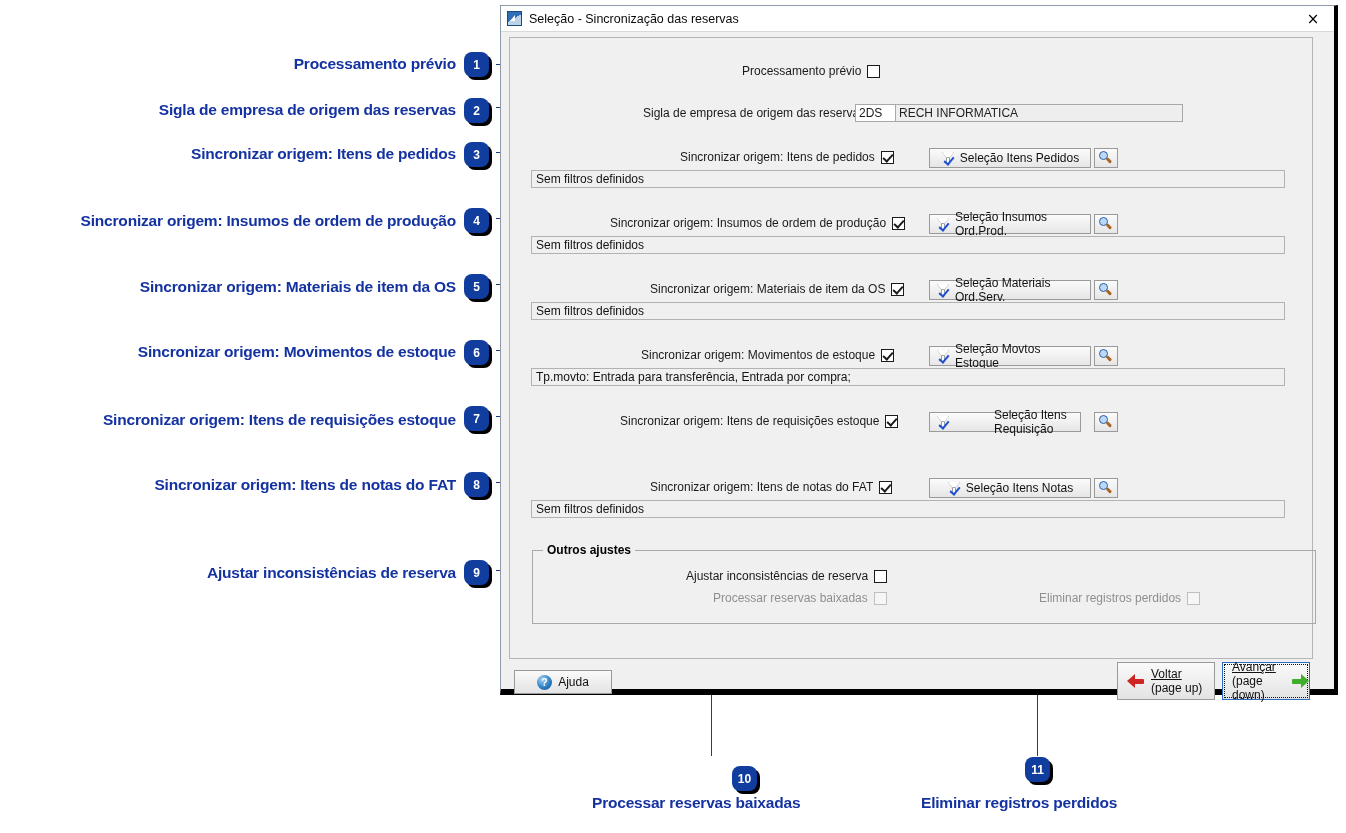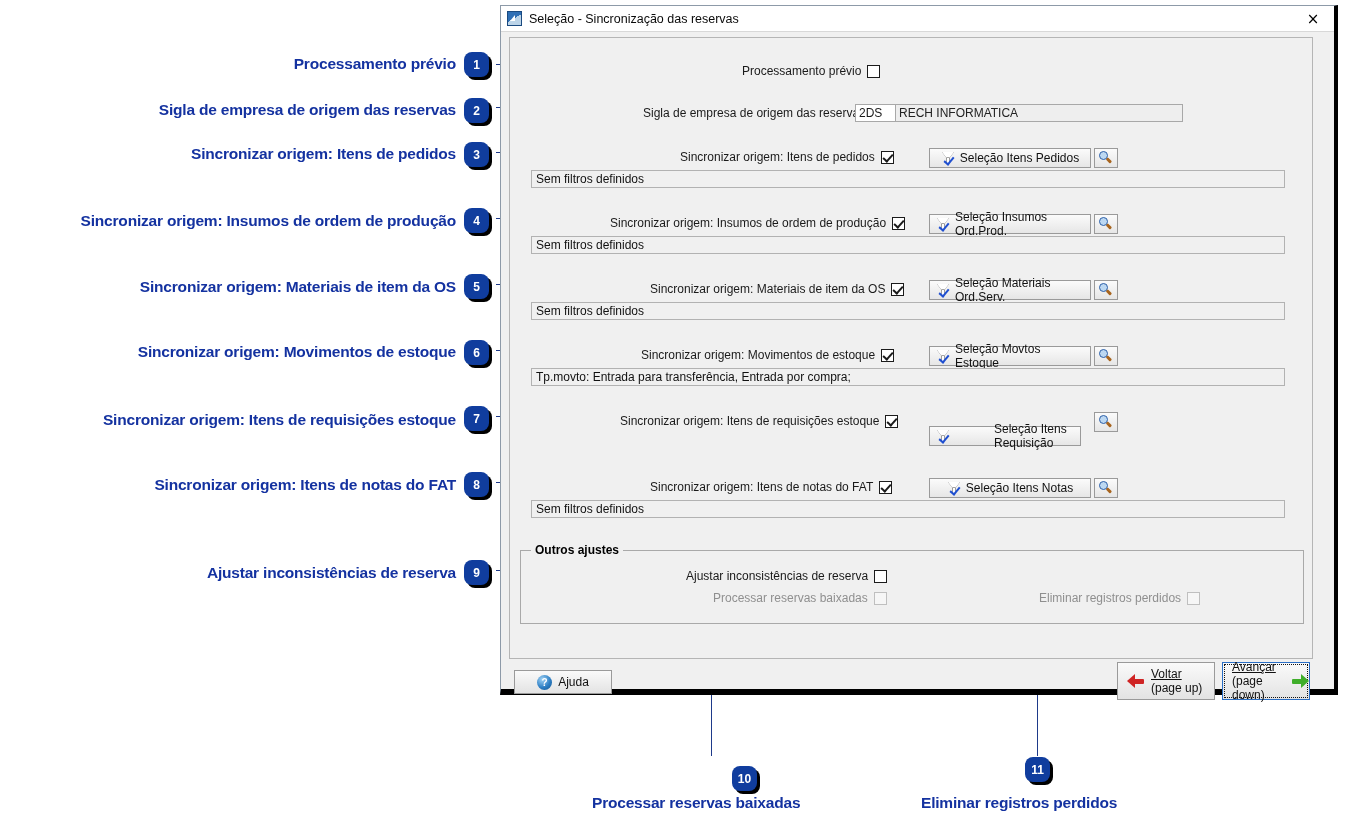--- a/index.html
+++ b/index.html
@@ -399,21 +399,21 @@
       </div>
       <div class="btn mag-btn" style="left:548px;top:308px;">
         <span class="mag"></span>
       </div>
       <div class="filterbar" style="left:21px;top:330px;width:754px;">Tp.movto: Entrada para transferência, Entrada por compra;</div>
 
       <div class="row-line" style="left:110px;top:376px;">
         <span class="fld-label">Sincronizar origem: Itens de requisições estoque</span>
         <span class="chk checked"></span>
       </div>
-      <div class="btn sel-btn" style="left:383px;top:388px;width:152px;gap:44px;">
+      <div class="btn sel-btn" style="left:383px;top:374px;width:152px;gap:44px;">
         <span class="funnel">
             <span class="tick"></span>
           </span>
         <span>Seleção Itens Requisição</span>
       </div>
       <div class="btn mag-btn" style="left:548px;top:374px;">
         <span class="mag"></span>
       </div>
 
       <div class="row-line" style="left:140px;top:442px;">
@@ -424,21 +424,21 @@
         <span class="funnel">
             <span class="tick"></span>
           </span>
         <span>Seleção Itens Notas</span>
       </div>
       <div class="btn mag-btn" style="left:548px;top:440px;">
         <span class="mag"></span>
       </div>
       <div class="filterbar" style="left:21px;top:462px;width:754px;">Sem filtros definidos</div>
 
-      <div class="groupbox" style="left:10px;top:512px;width:784px;height:74px;">
+      <div class="groupbox" style="left:22px;top:512px;width:784px;height:74px;">
         <span class="group-title">Outros ajustes</span>
       </div>
 
       <div class="row-line" style="left:176px;top:531px;">
         <span class="fld-label">Ajustar inconsistências de reserva</span>
         <span class="chk"></span>
       </div>
 
       <div class="row-line" style="left:203px;top:553px;">
         <span class="fld-label disabled">Processar reservas baixadas</span>

